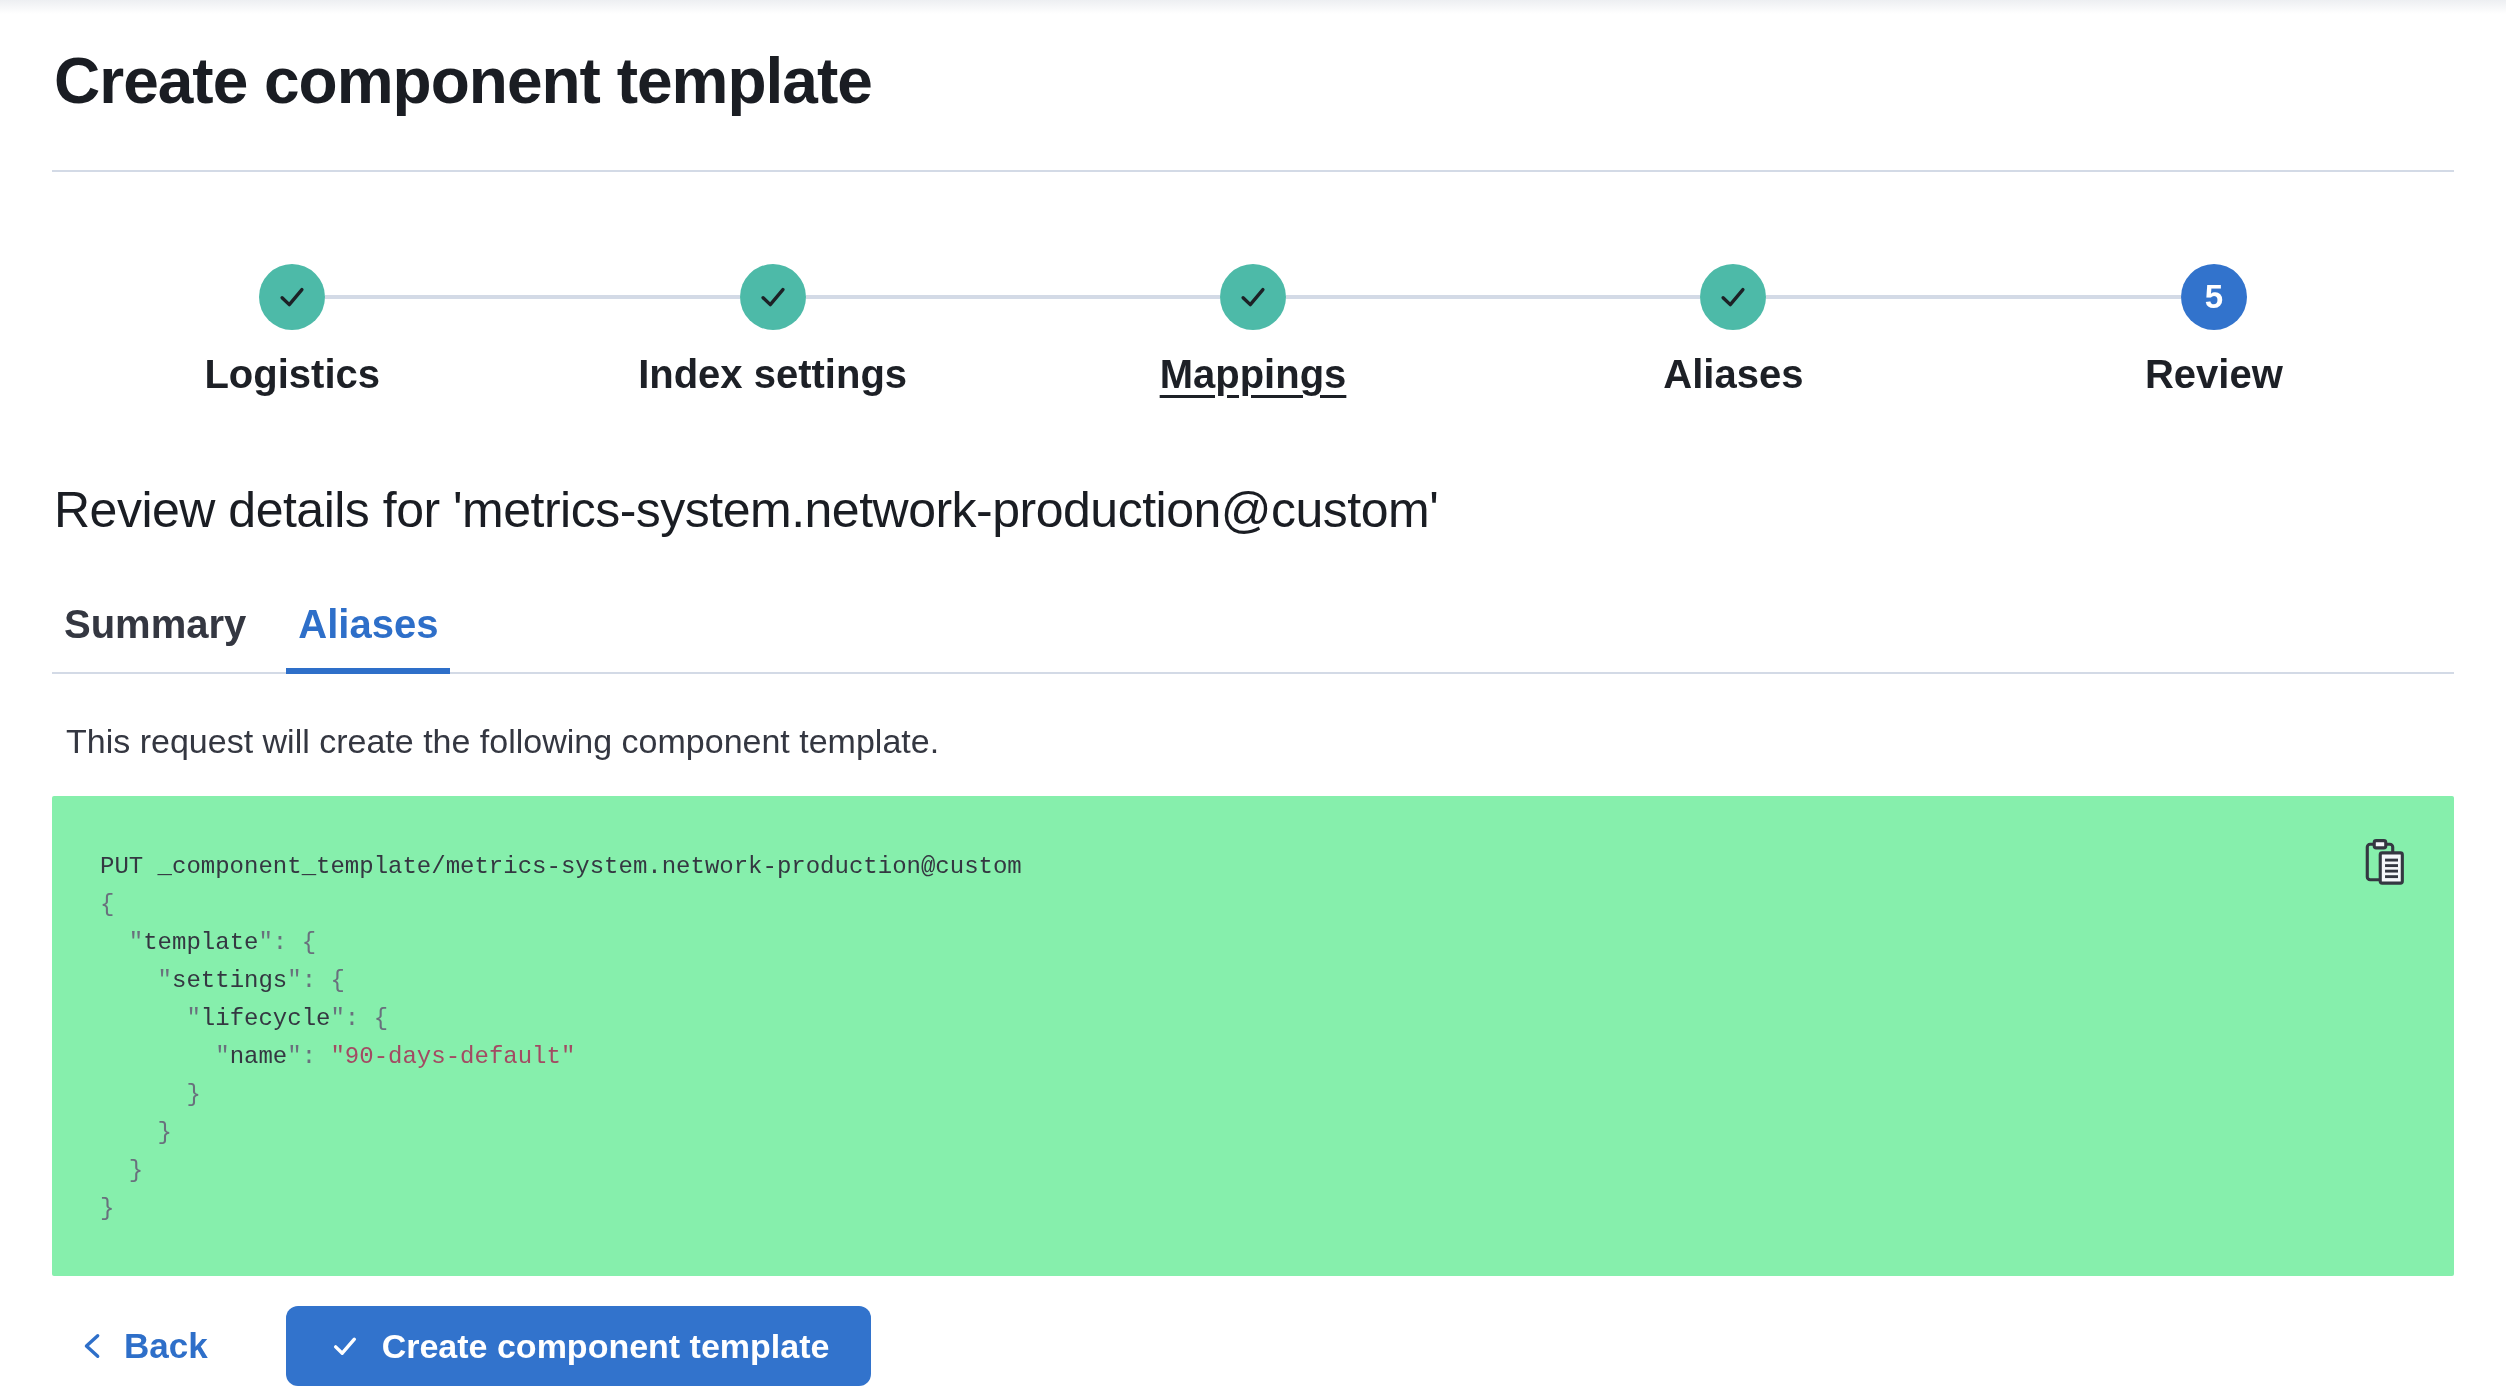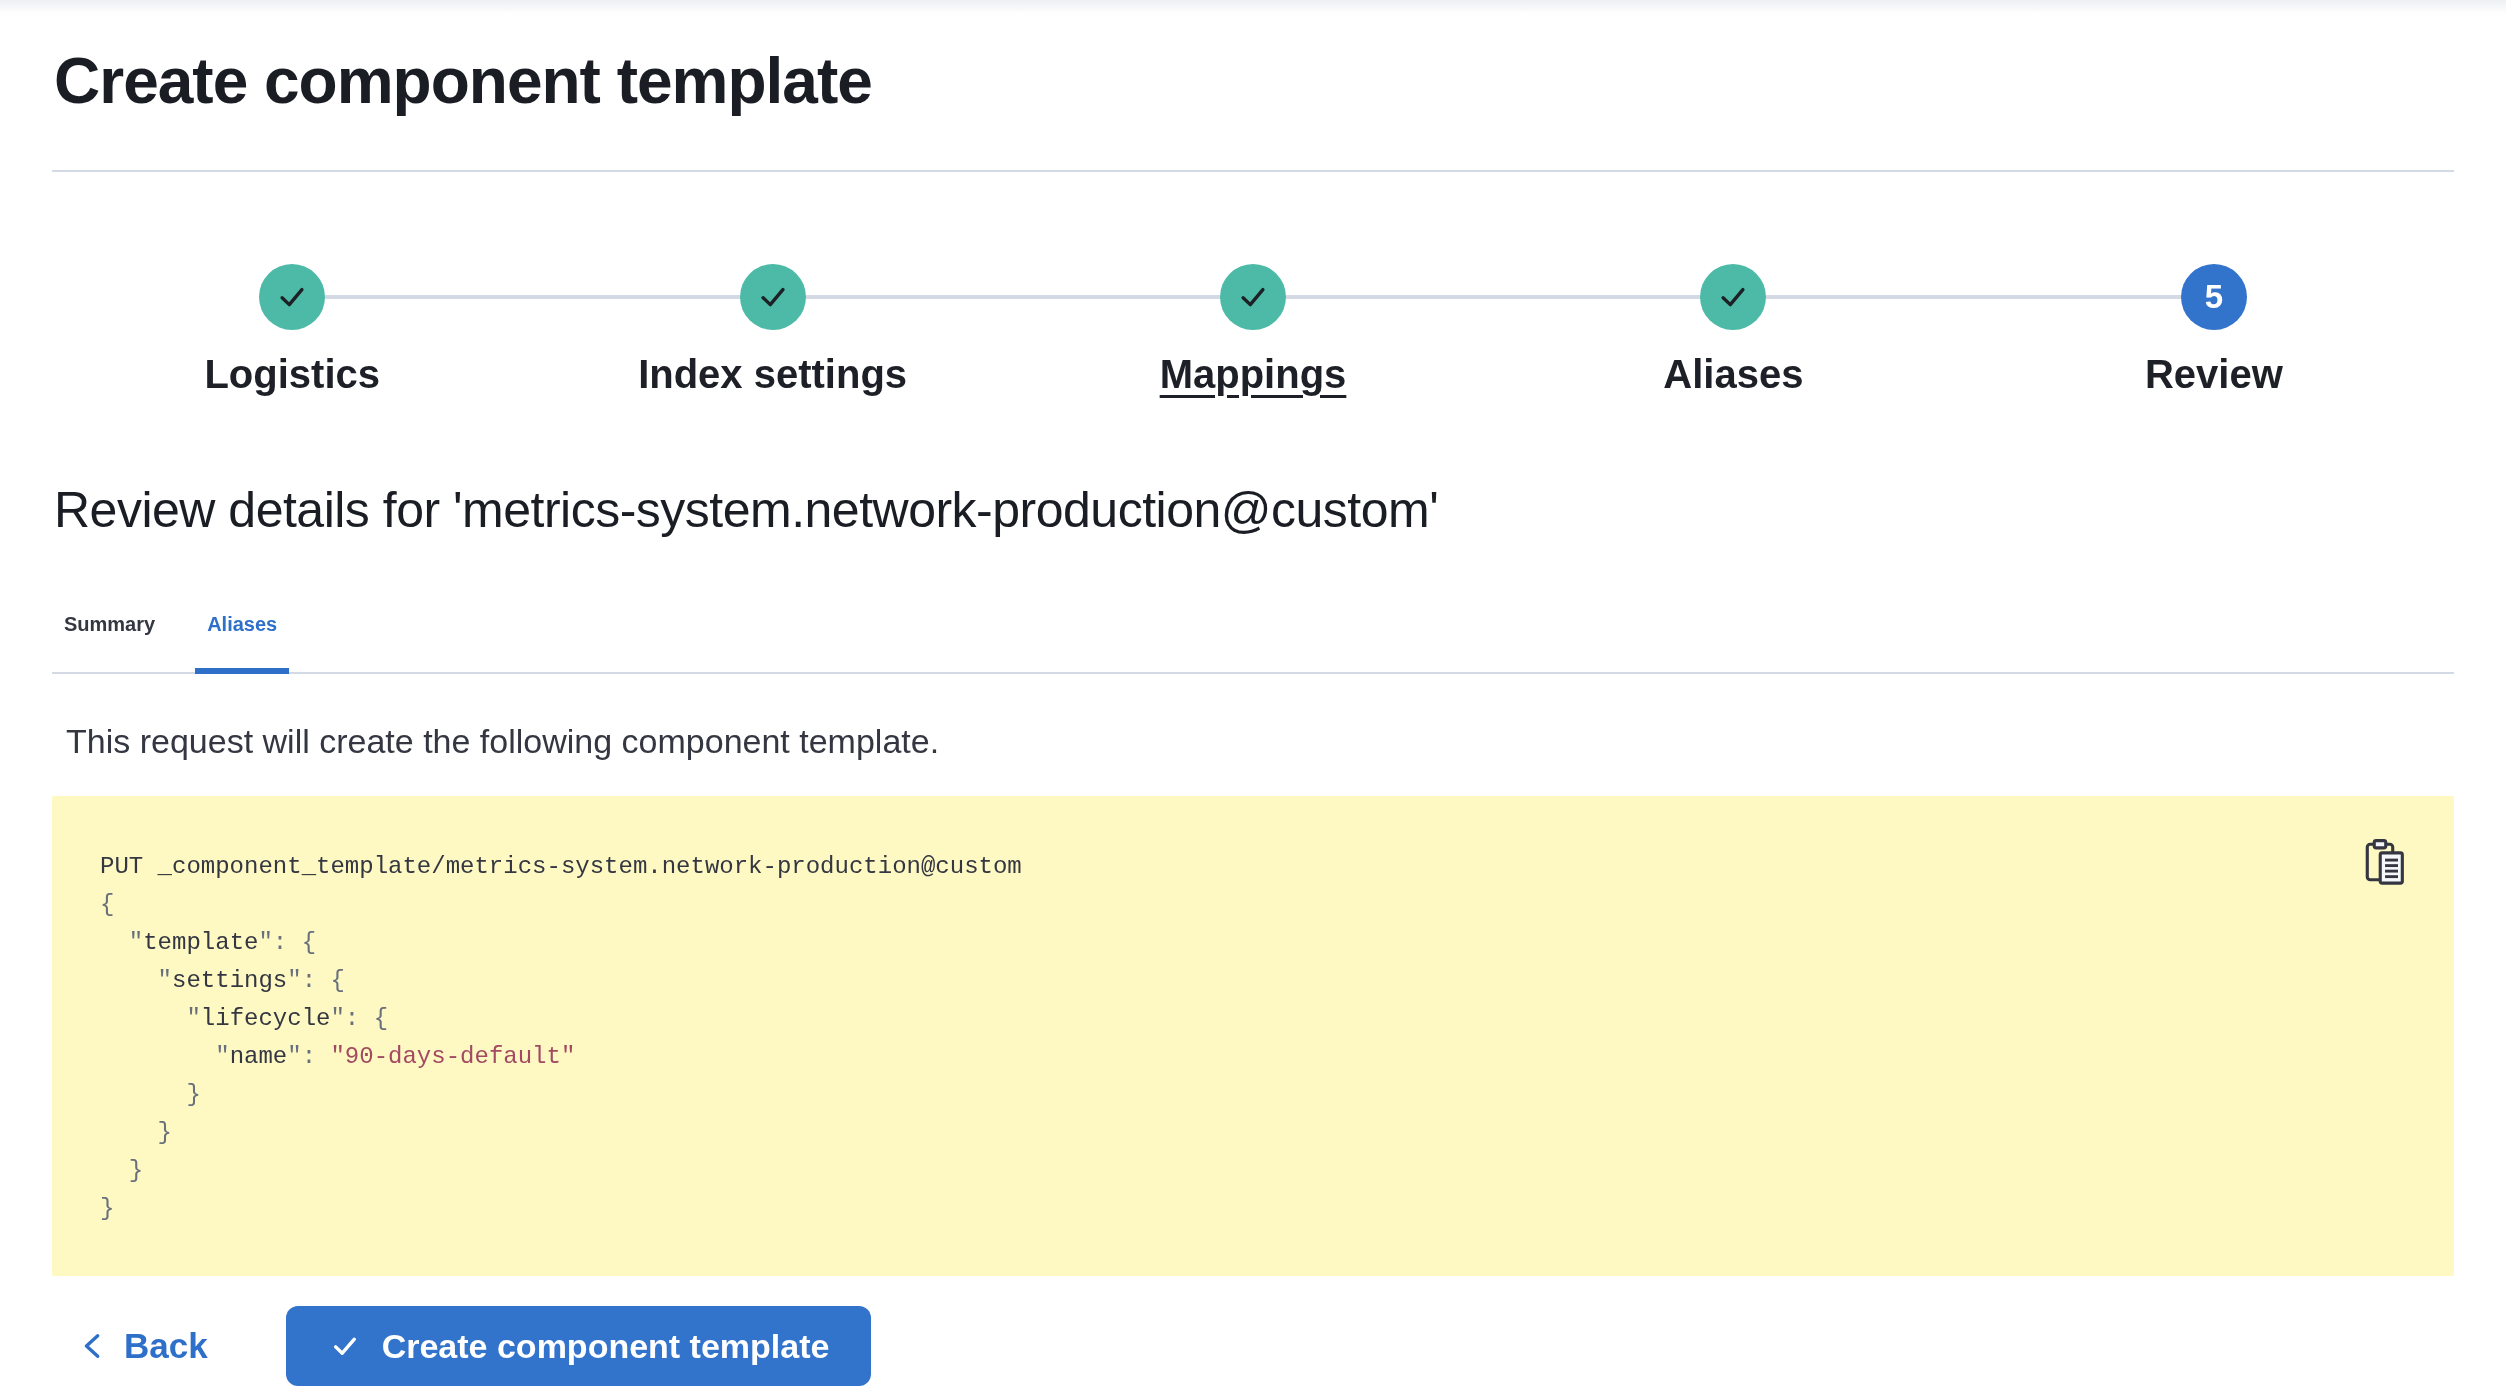--- a/index.html
+++ b/index.html
@@ -46,36 +46,36 @@
     margin: 86px 0 0 2px;
     font-size: 50px; line-height: 60px;
     font-weight: 400; letter-spacing: -0.5px;
     color: #1a1d23;
   }
 
   
   .tabs { display: flex; margin-top: 64px; border-bottom: 2px solid #d3dae6; }
   .tab {
     position: relative; margin-right: 28px; padding: 0 12px 28px;
-    font-size: 20px; line-height: 40px; font-weight: 700; color: #343741;
+    font-size: 40px; line-height: 40px; font-weight: 700; color: #343741;
     background: none; border: none; cursor: pointer; font-family: inherit;
   }
   .tab.active { color: #2e6fc9; }
   .tab.active::after {
     content: ""; position: absolute; left: 0; right: 0; bottom: -2px;
     height: 6px; background: #2e6fc9;
   }
 
   
   .request-description { margin: 44px 0 0 14px; font-size: 34px; line-height: 46px; color: #343741; }
 
   
   .code-block {
     position: relative; margin-top: 32px;
-    background: #fef9c3; border-radius: 2px;
+    background: #86efac; border-radius: 2px;
     padding: 52px 48px 48px;
     font-family: "Liberation Mono", "DejaVu Sans Mono", monospace;
     font-size: 24px; line-height: 38px;
   }
   .code-line { white-space: pre; }
   .tok-t { color: #343741; }
   .tok-k { color: #343741; }
   .tok-p { color: #69707d; }
   .tok-s { color: #a34a63; }
   .copy-button {

